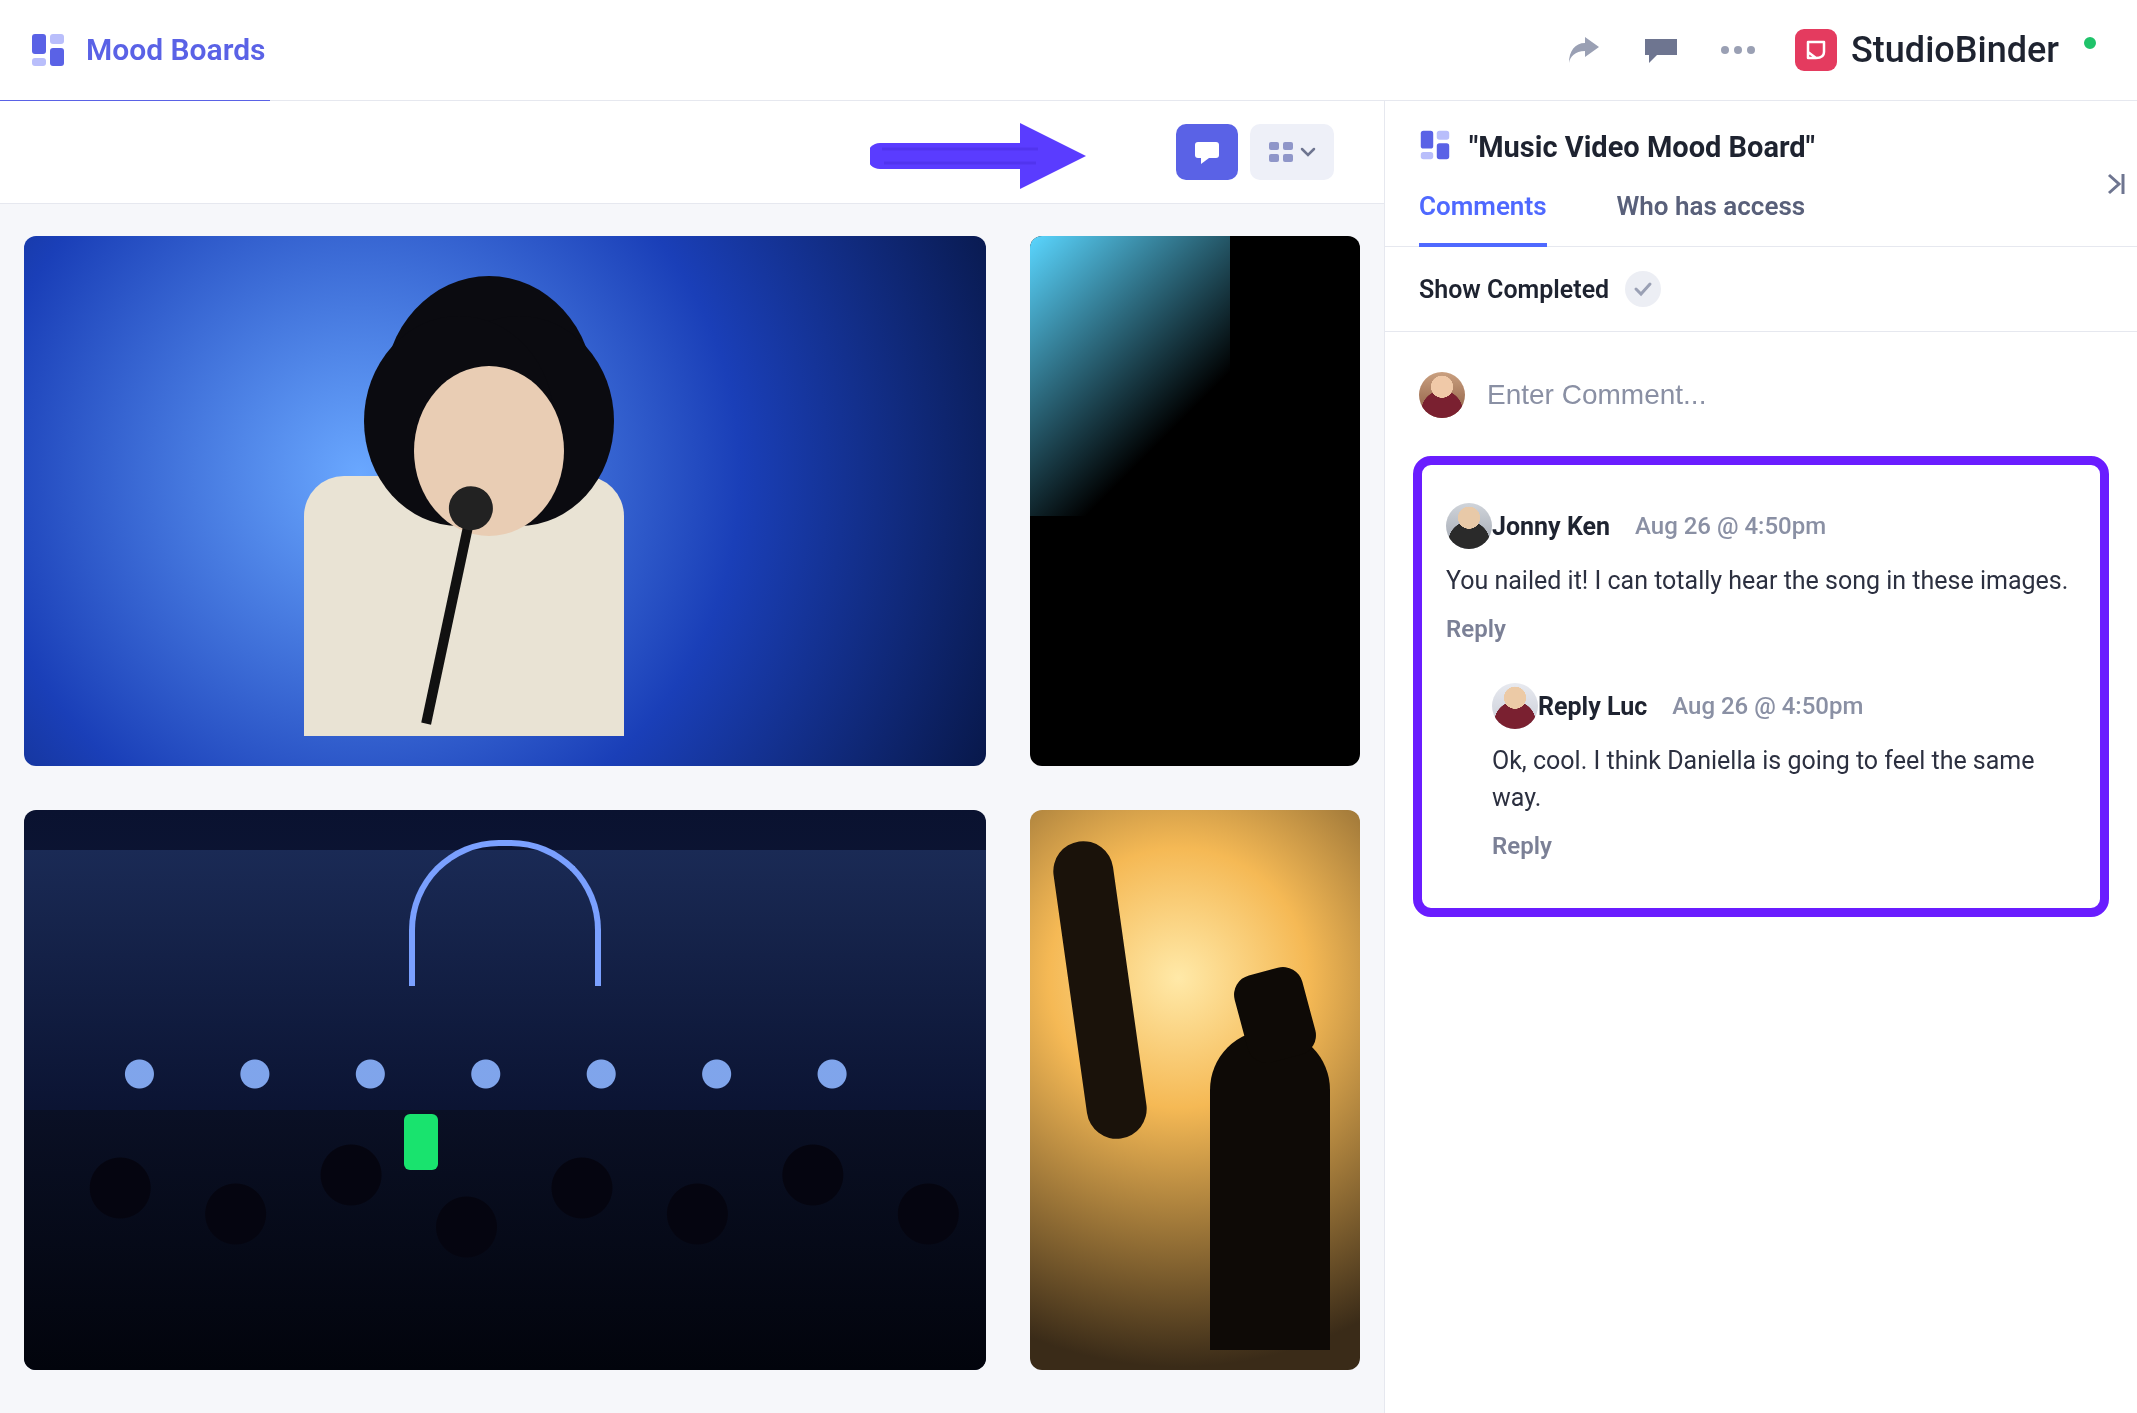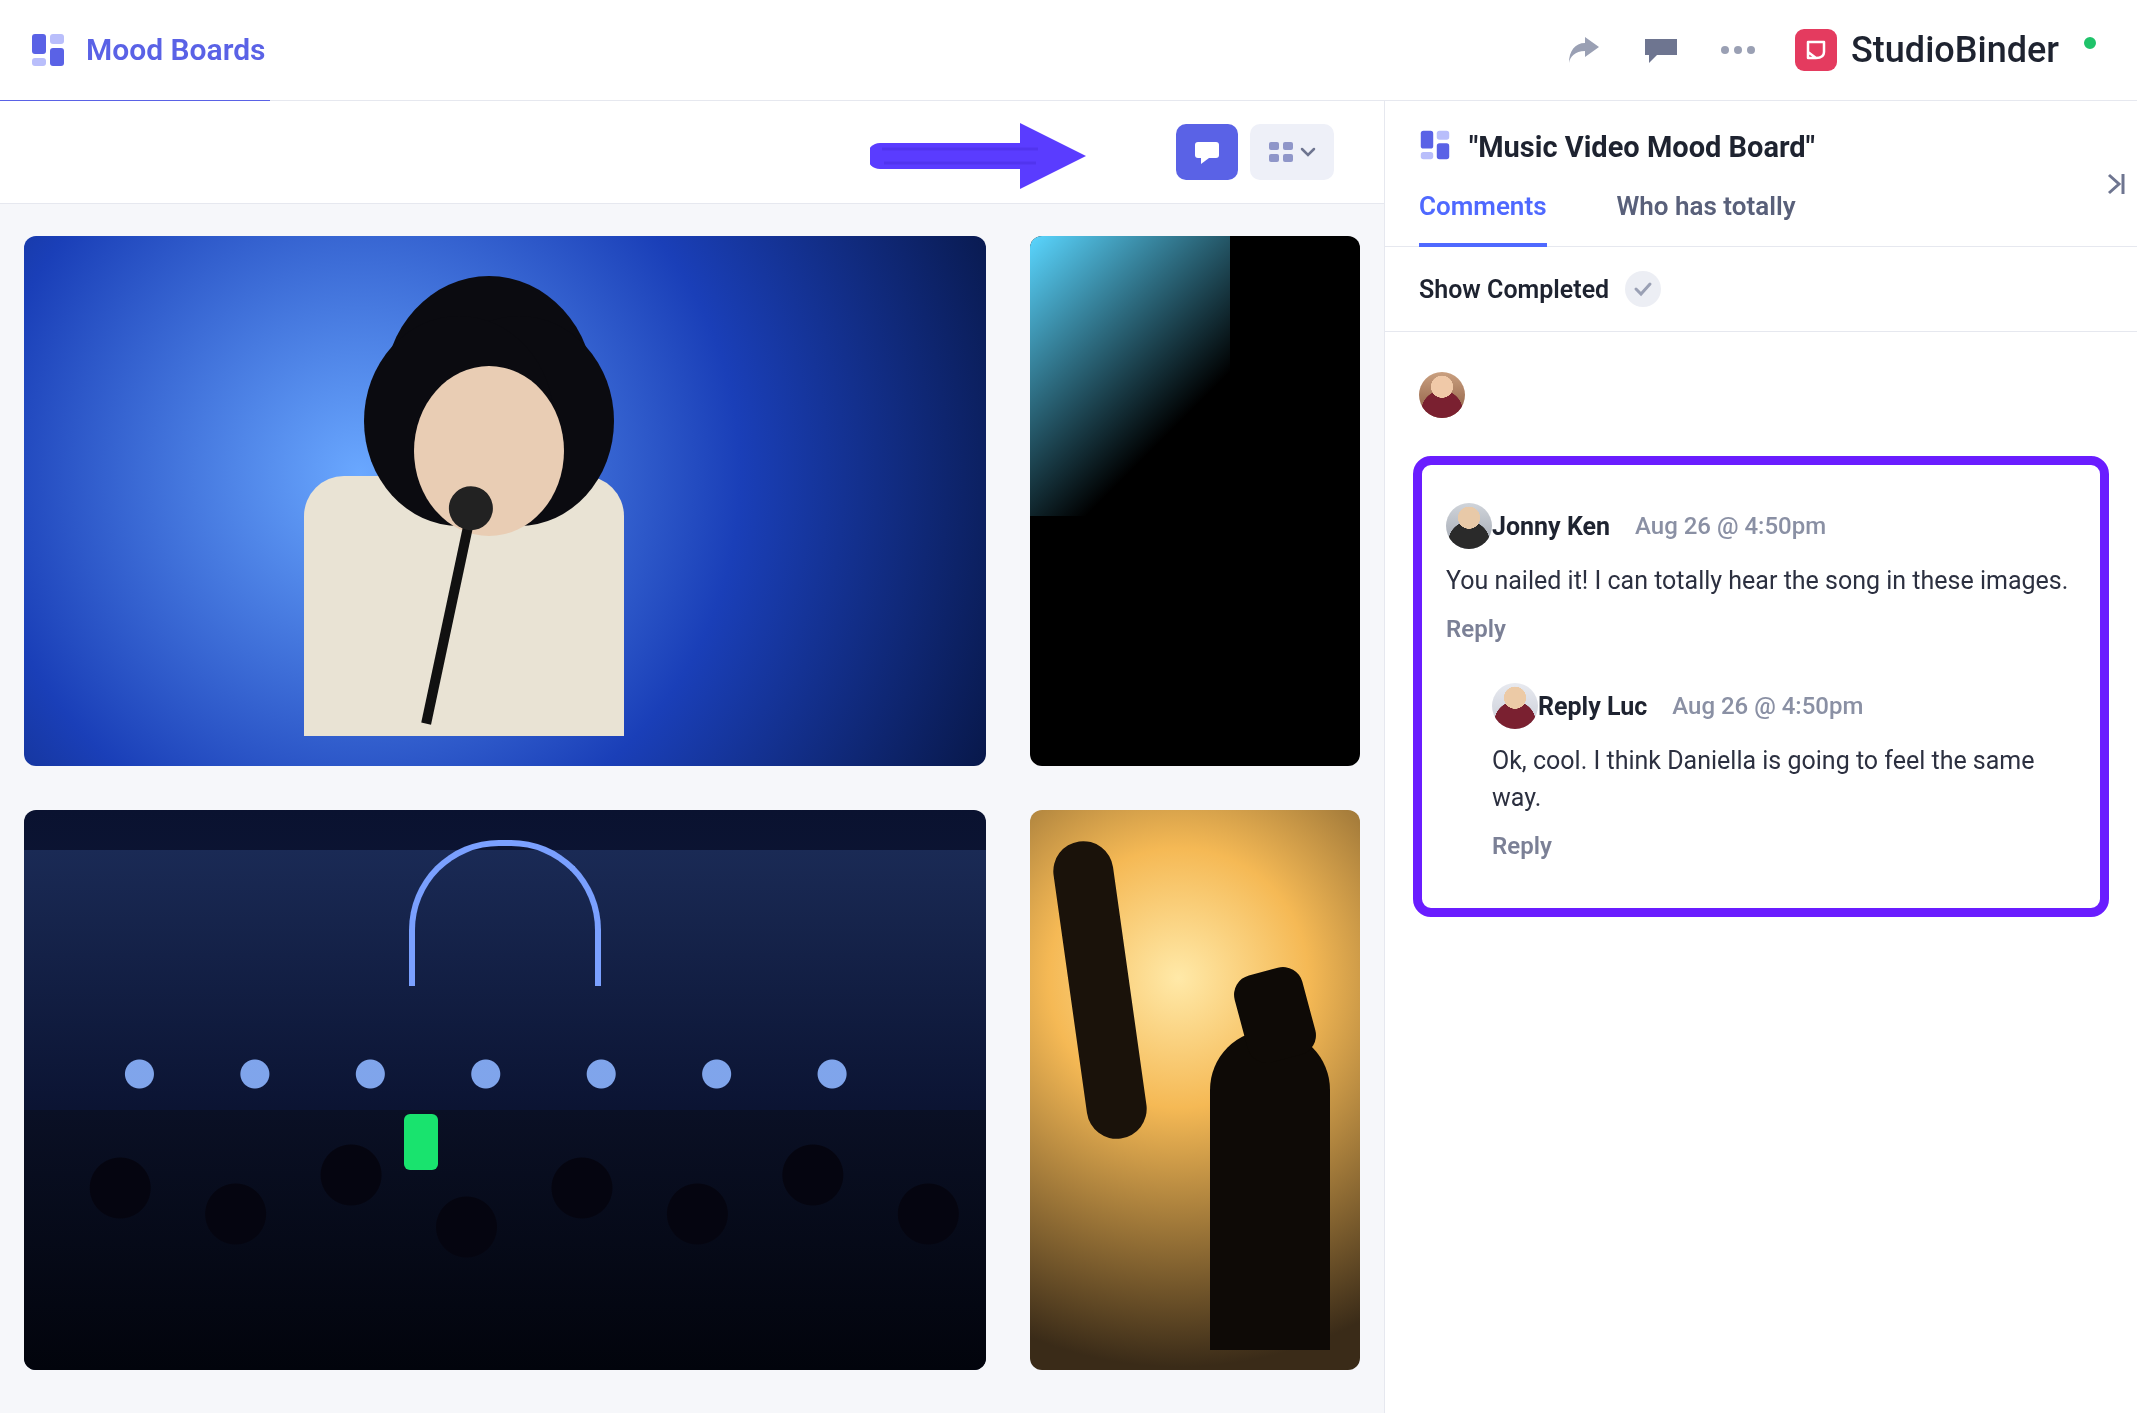--- a/index.html
+++ b/index.html
@@ -379,34 +379,35 @@
     </div>
     <span class="collapse-caret">
       <svg width="26" height="26" viewBox="0 0 26 26">
           <path d="M6 4 L16 13 L6 22" fill="none" stroke="#6e7590" stroke-width="3"></path>
           <line x1="20" y1="3" x2="20" y2="23" stroke="#6e7590" stroke-width="3"></line>
         </svg>
     </span>
 
     <div class="panel-tabs">
       <div class="panel-tab active">Comments</div>
-      <div class="panel-tab">Who has totally</div>
+      <div class="panel-tab">Who has access</div>
     </div>
 
     <div class="show-completed">
       <span>Show Completed</span>
       <span class="check-pill">
         <svg width="20" height="16" viewBox="0 0 20 16">
             <path d="M3 8 L8 13 L17 3" fill="none" stroke="#9aa0b4" stroke-width="3" stroke-linecap="round"></path>
           </svg>
       </span>
     </div>
 
     <div class="comment-input-row">
       <span class="avatar-sm av-a"></span>
+      <input class="comment-input" placeholder="Enter Comment..." style="">
     </div>
 
     <div class="comments-highlight">
       <div class="comment">
         <div class="comment-head">
           <span class="avatar-sm av-b"></span>
           <span class="comment-author">Jonny Ken</span>
           <span class="comment-time">Aug 26 @ 4:50pm</span>
         </div>
         <div class="comment-body">You nailed it! I can totally hear the song in these images.</div>

